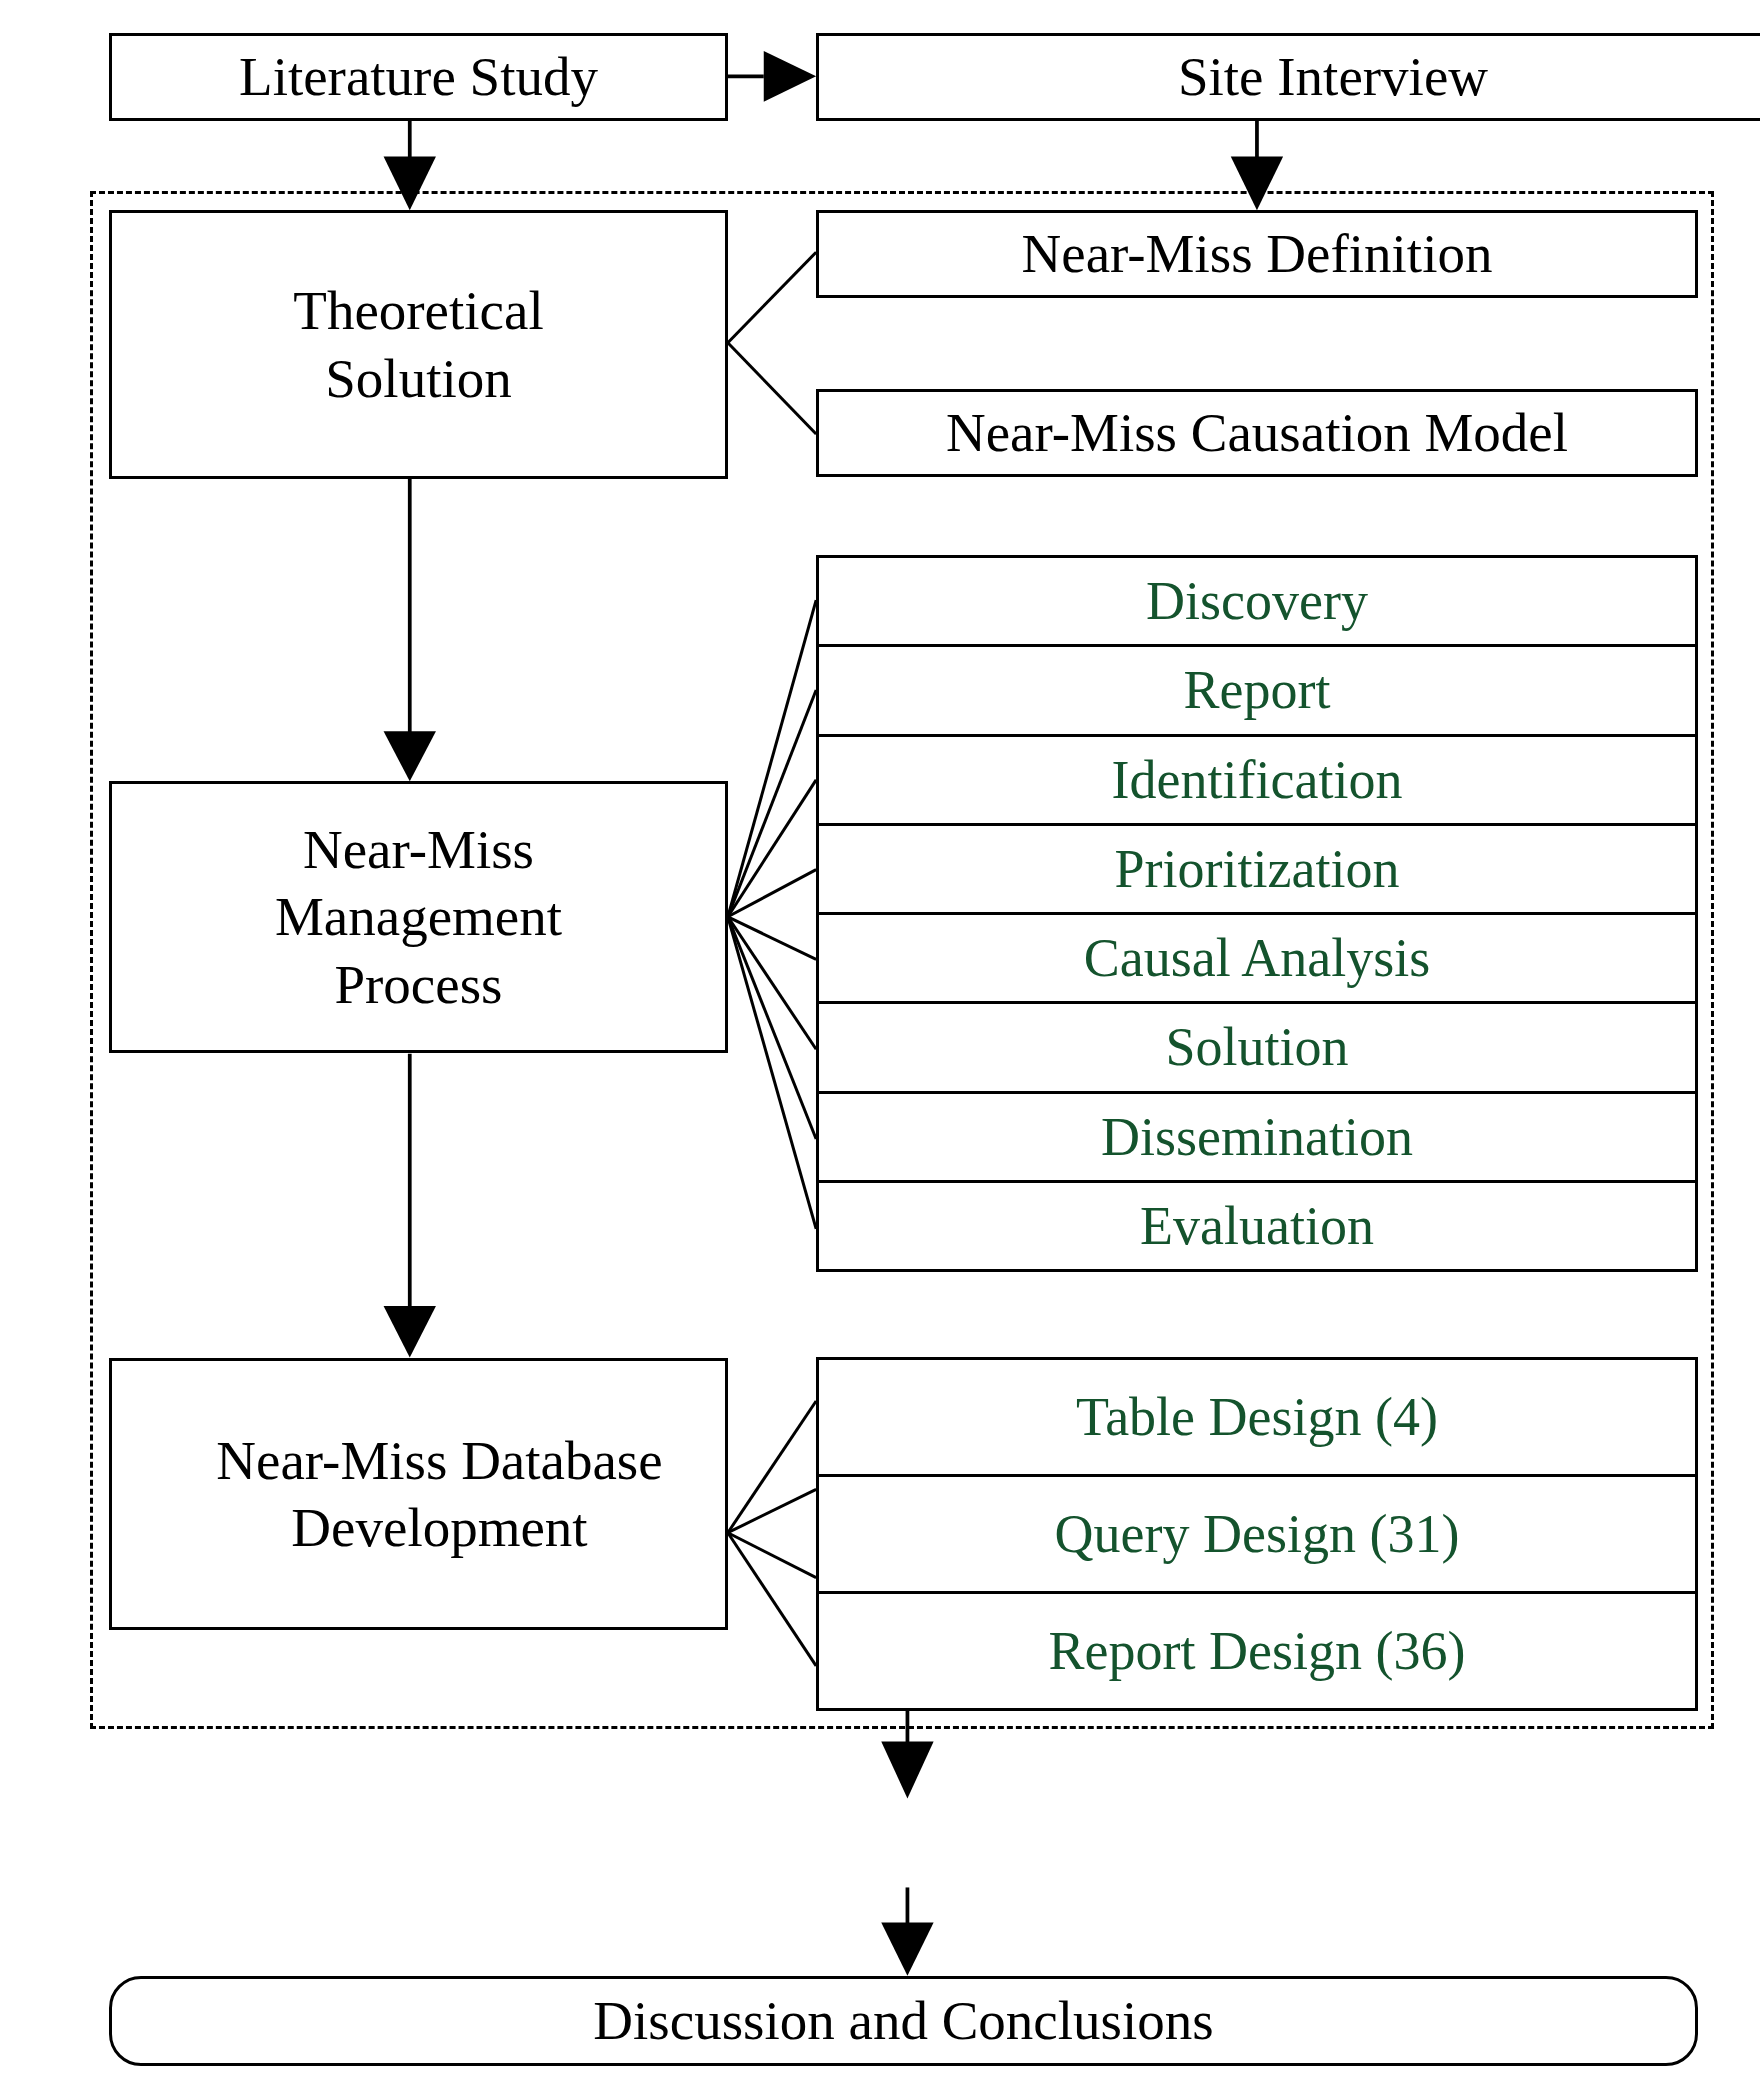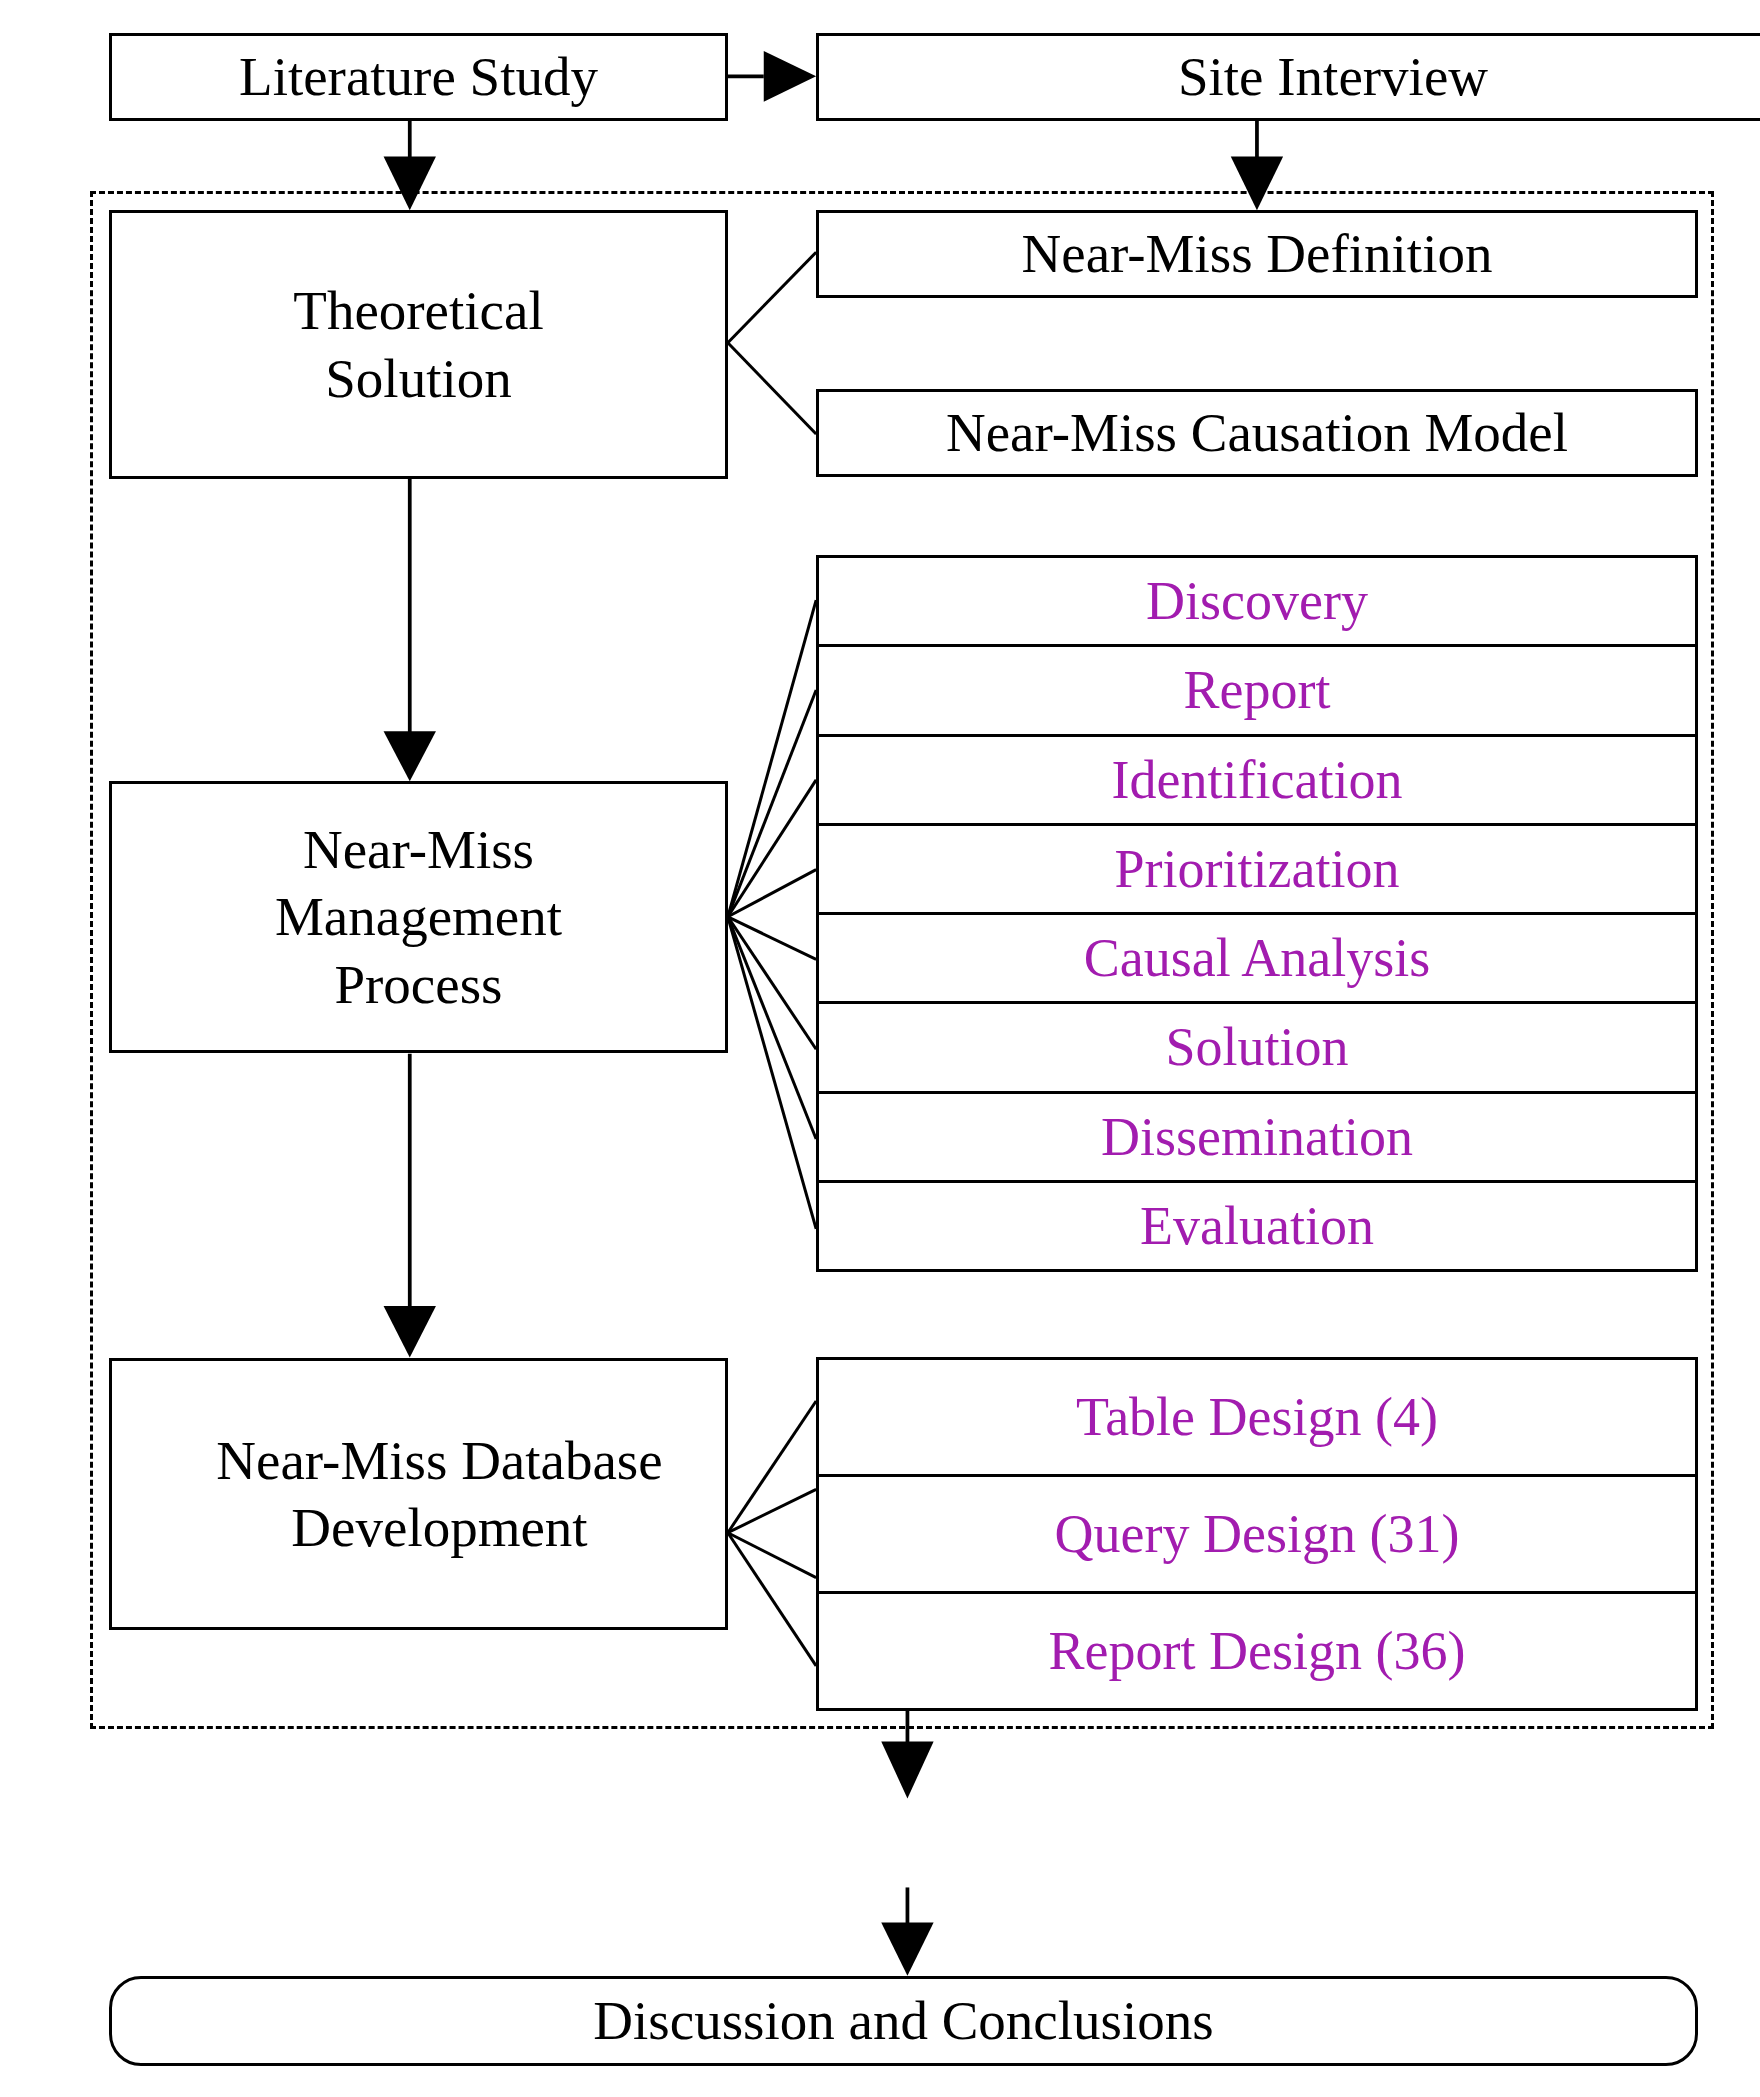--- a/index.html
+++ b/index.html
@@ -54,21 +54,21 @@
     flex-direction: column;
   }
   .list-row {
     flex: 1 1 0;
     display: flex;
     align-items: center;
     justify-content: center;
     text-align: center;
     border-bottom: 3.7px solid #000000;
     font-size: 54px;
-    color: #a21caf;
+    color: #14532d;
     box-sizing: border-box;
   }
   .list-row:last-child { border-bottom: none; }
   .dashed-group {
     position: absolute;
     box-sizing: border-box;
     border: 3.7px dashed #000000;
     background: transparent;
     z-index: 1;
   }

